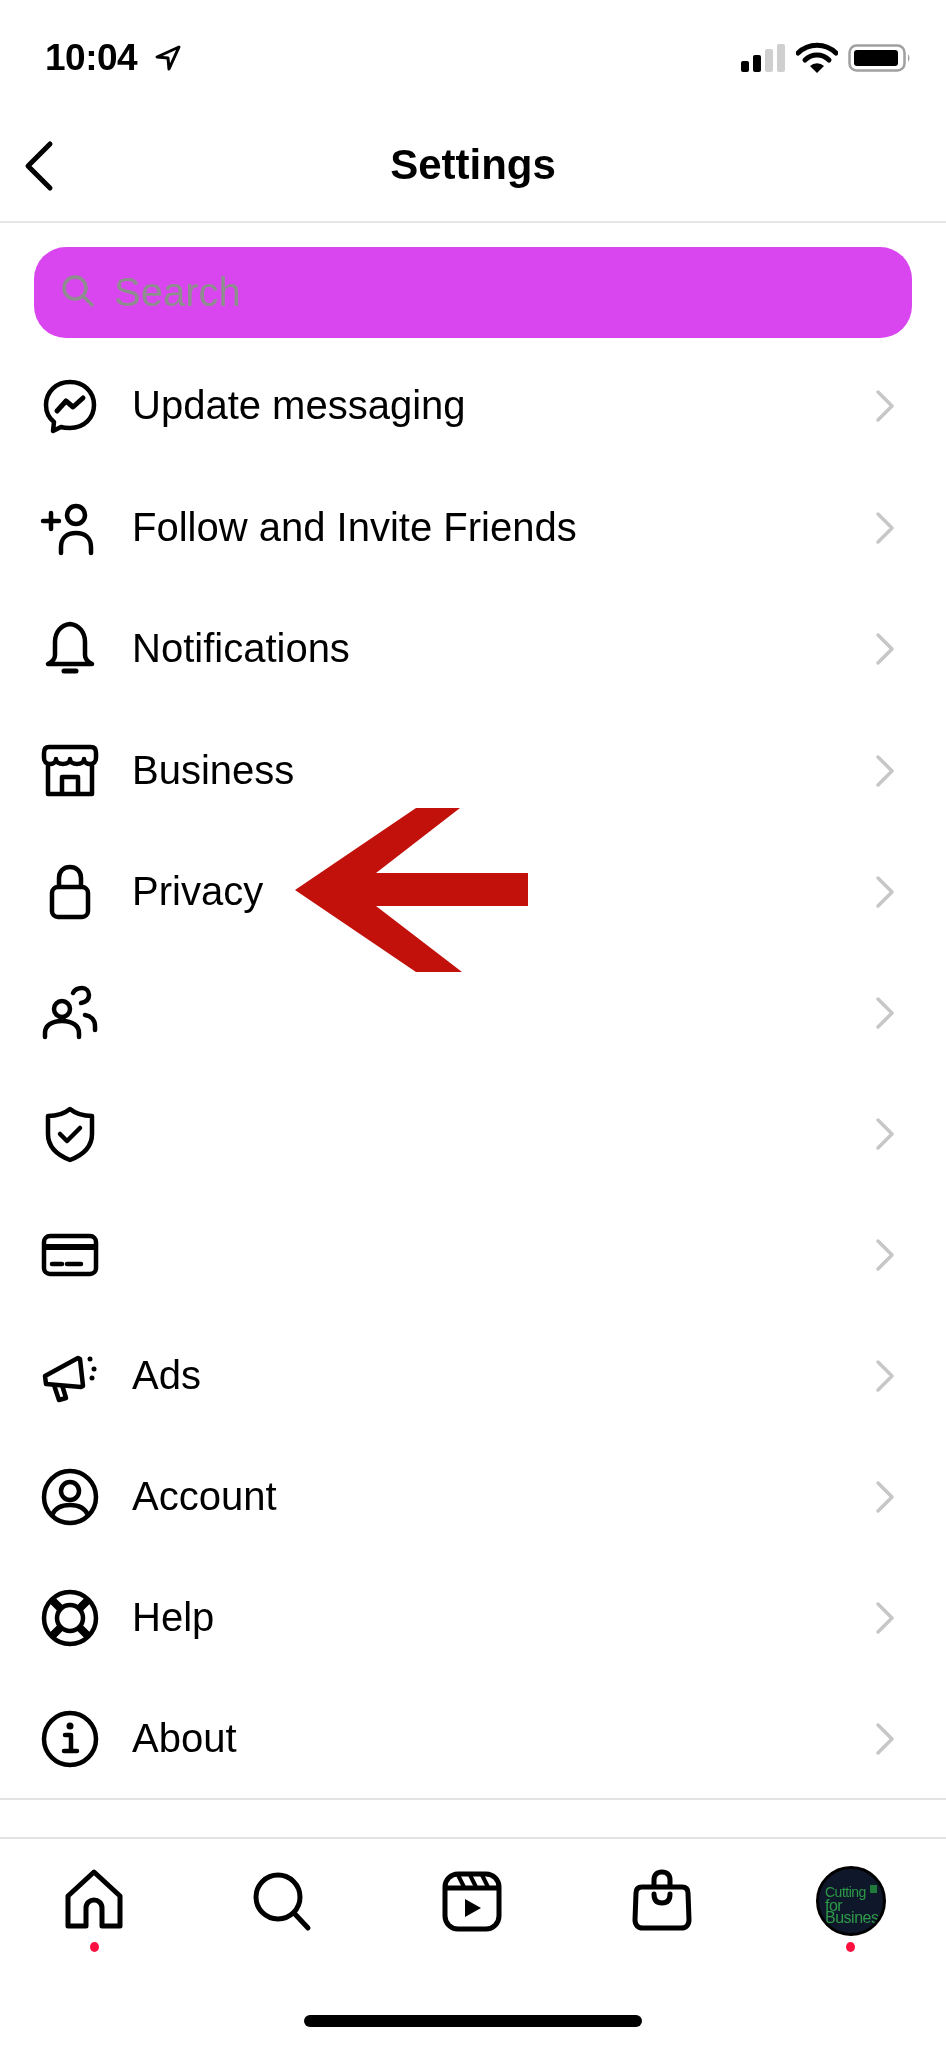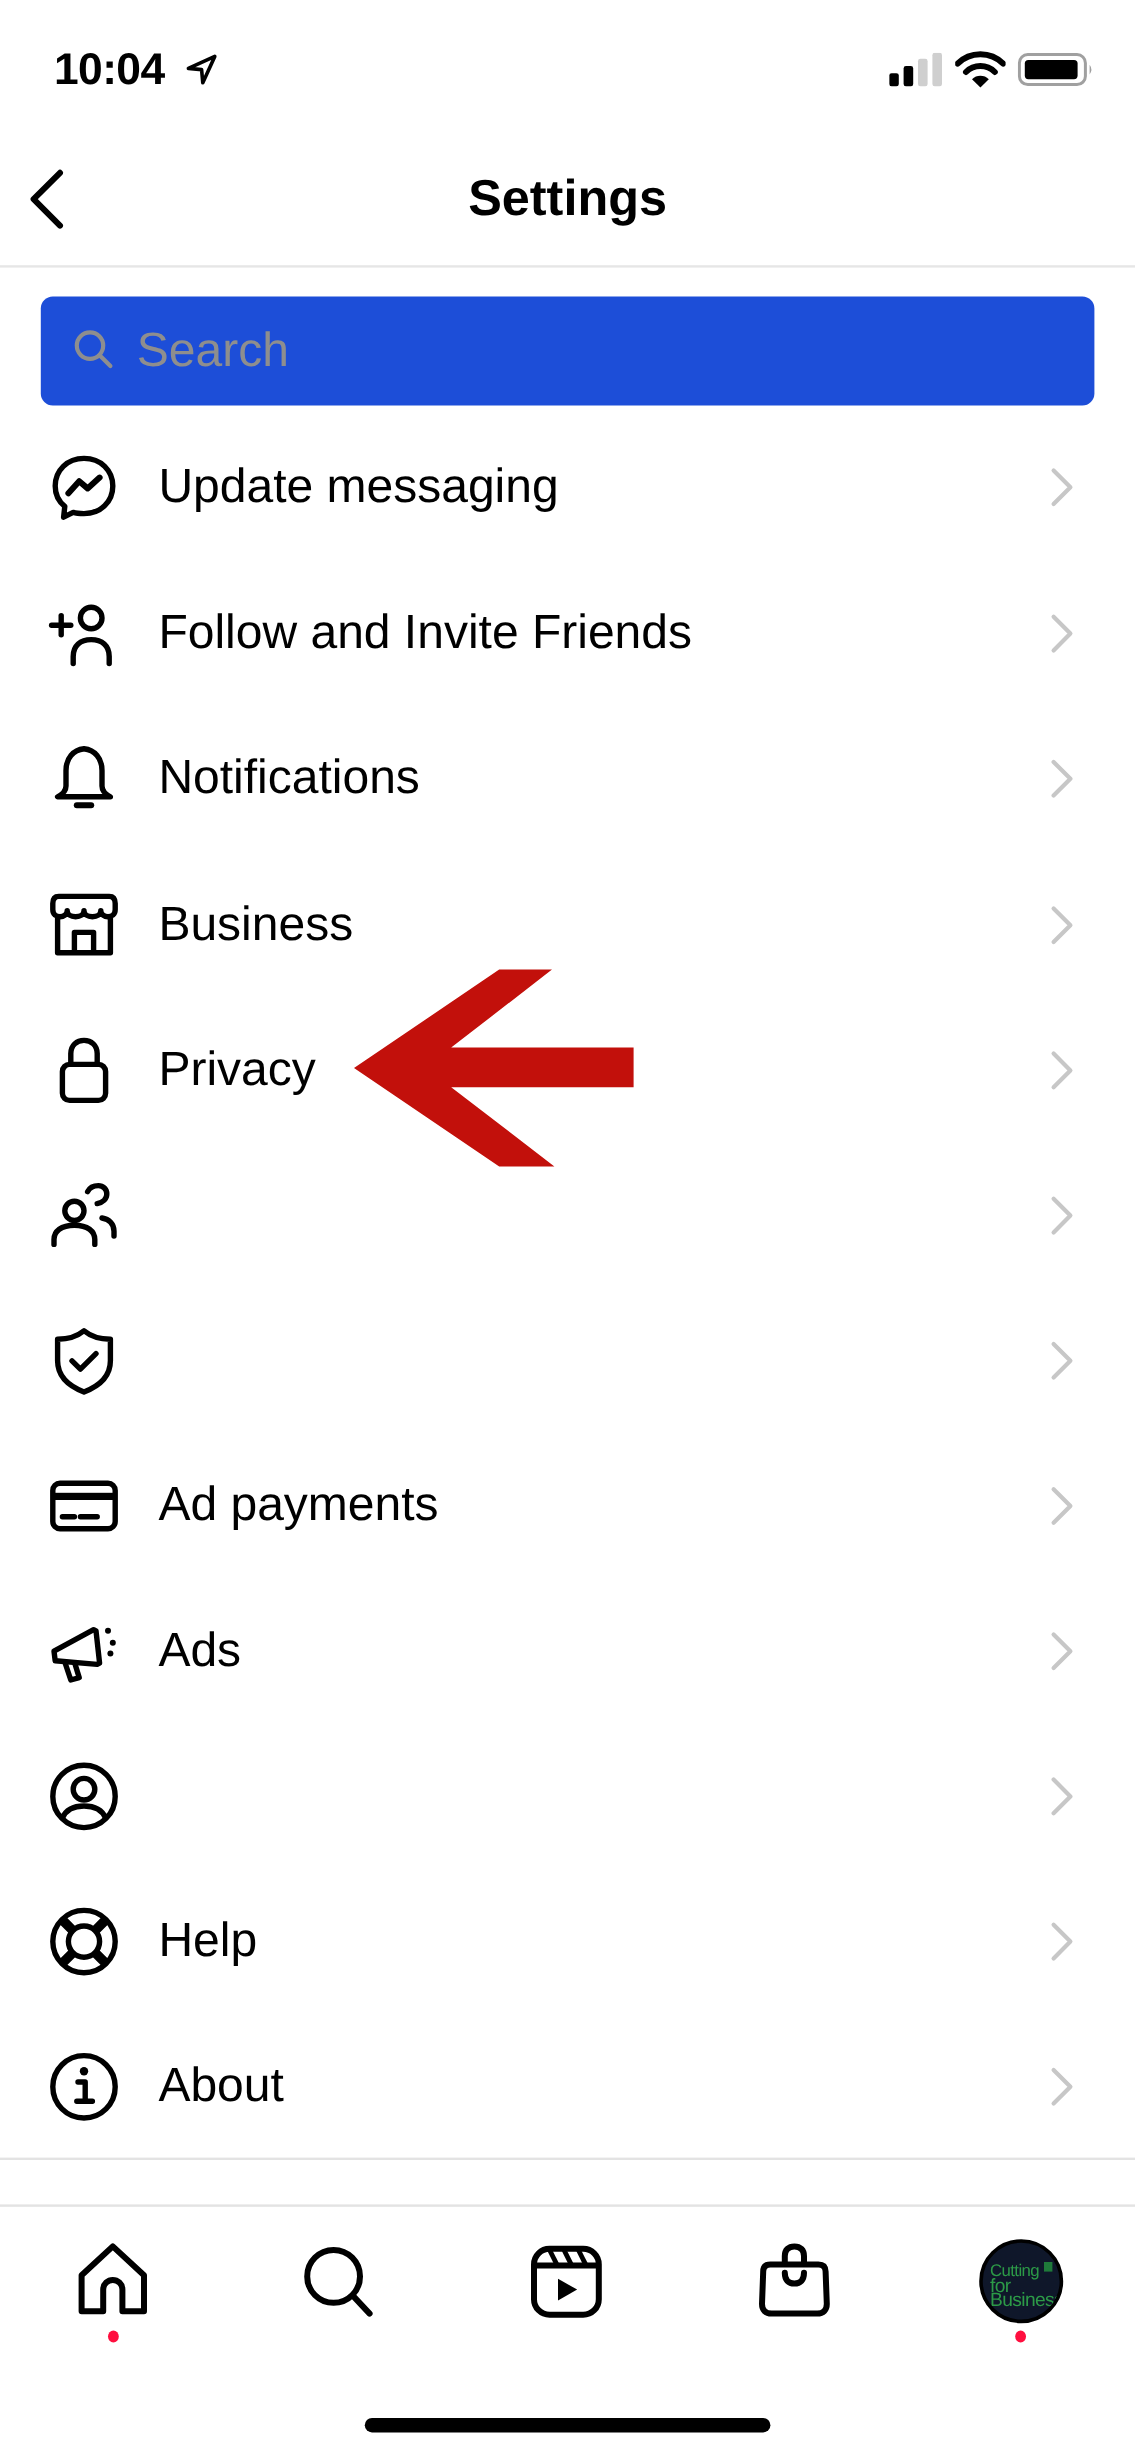--- a/index.html
+++ b/index.html
@@ -6,21 +6,21 @@
   body { width:946px; height:2048px; position:relative; overflow:hidden; font-family:"Liberation Sans", sans-serif; color:#000; }
   .abs { position:absolute; }
   .status-time { left:45px; top:38px; font-size:37px; font-weight:bold; letter-spacing:-0.5px; line-height:40px;text-align:center; }
   .loc-icon { left:153px; top:43px; width:30px; height:30px; }
   .signal { left:741px; top:44px; width:44px; height:28px; }
   .wifi { left:796px; top:42px; width:42px; height:32px; }
   .battery { left:848px; top:44px; width:64px; height:28px; }
   .back-btn { left:14px; top:134px; width:50px; height:64px; cursor:pointer; }
   .title { left:0; width:946px; top:140px; text-align:center; font-size:42px; font-weight:bold; line-height:50px; }
   .header-divider { left:0; top:221px; width:946px; height:2px; background:#e6e6e6; }
-  .search { left:34px; top:247px; width:878px; height:91px; background:#1d4ed8; border-radius:10px; }
+  .search { left:34px; top:247px; width:878px; height:91px; background:#d946ef; border-radius:32px; }
   .search-icon { left:26px; top:26px; width:36px; height:36px; }
   .search input { position:absolute; left:80px; top:0; width:760px; height:91px; border:none; background:transparent; font-family:"Liberation Sans", sans-serif; font-size:40px; color:#000; outline:none; padding:0; }
   .search input::placeholder { color:#8e8e8e; }
   .row { position:absolute; left:0; width:762px; height:121px; cursor:pointer; }
   .row .ico { position:absolute; left:40px; top:31px; width:60px; height:60px; }
   .row .lbl { position:absolute; left:132px; top:0; height:121px; line-height:121px; font-size:40px; color:#000; }
   .row .chev { position:absolute; left:872px; top:44px; width:28px; height:34px; }
   .arrow { left:292px; top:805px; width:240px; height:170px; pointer-events:none; }
   .divider { left:0; width:946px; height:2px; background:#e3e3e3; }
   .nav-item { position:absolute; top:1862px; width:80px; height:80px; cursor:pointer; }
@@ -152,21 +152,20 @@
     </svg>
 </div>
 
 <div class="row" style="top:1194px;">
   <svg class="ico" viewBox="0 0 60 60">
     <rect x="4" y="11" width="52" height="38" rx="6" fill="none" stroke="#000" stroke-width="4.5"></rect>
     <rect x="4" y="19" width="52" height="6" fill="#000"></rect>
     <line x1="12" y1="39" x2="22" y2="39" stroke="#000" stroke-width="4.5" stroke-linecap="round"></line>
     <line x1="27" y1="39" x2="41" y2="39" stroke="#000" stroke-width="4.5" stroke-linecap="round"></line>
   </svg>
-  <span class="lbl">Ad payments</span>
   <svg class="chev" viewBox="0 0 28 34">
       <path d="M6 3 L20 17 L6 31" fill="none" stroke="#c7c7c7" stroke-width="3.5" stroke-linecap="round" stroke-linejoin="round"></path>
     </svg>
 </div>
 
 <div class="row" style="top:1315px;">
   <svg class="ico" viewBox="0 0 60 60">
     <path d="M5 30 L38 12 L40 13 L43 40 L41 41 L6 38 Z" fill="none" stroke="#000" stroke-width="4.5" stroke-linejoin="round"></path>
     <path d="M14 39 L19 54 L26 52 L22 39" fill="none" stroke="#000" stroke-width="4.5" stroke-linejoin="round"></path>
     <circle cx="50" cy="13" r="2.5" fill="#000"></circle>
@@ -178,20 +177,21 @@
       <path d="M6 3 L20 17 L6 31" fill="none" stroke="#c7c7c7" stroke-width="3.5" stroke-linecap="round" stroke-linejoin="round"></path>
     </svg>
 </div>
 
 <div class="row" style="top:1436px;">
   <svg class="ico" viewBox="0 0 60 60">
     <circle cx="30" cy="30" r="26" fill="none" stroke="#000" stroke-width="4.5"></circle>
     <circle cx="30" cy="24" r="9" fill="none" stroke="#000" stroke-width="4.5"></circle>
     <path d="M12 48 C15 41 21 38 30 38 C39 38 45 41 48 48" fill="none" stroke="#000" stroke-width="4.5"></path>
   </svg>
+  <span class="lbl">Account</span>
   <svg class="chev" viewBox="0 0 28 34">
       <path d="M6 3 L20 17 L6 31" fill="none" stroke="#c7c7c7" stroke-width="3.5" stroke-linecap="round" stroke-linejoin="round"></path>
     </svg>
 </div>
 
 <div class="row" style="top:1557px;">
   <svg class="ico" viewBox="0 0 60 60">
     <circle cx="30" cy="30" r="26" fill="none" stroke="#000" stroke-width="4.5"></circle>
     <circle cx="30" cy="30" r="13" fill="none" stroke="#000" stroke-width="4.5"></circle>
     <path d="M12 12 L21 21 M48 12 L39 21 M12 48 L21 39 M48 48 L39 39" stroke="#000" stroke-width="8"></path>

